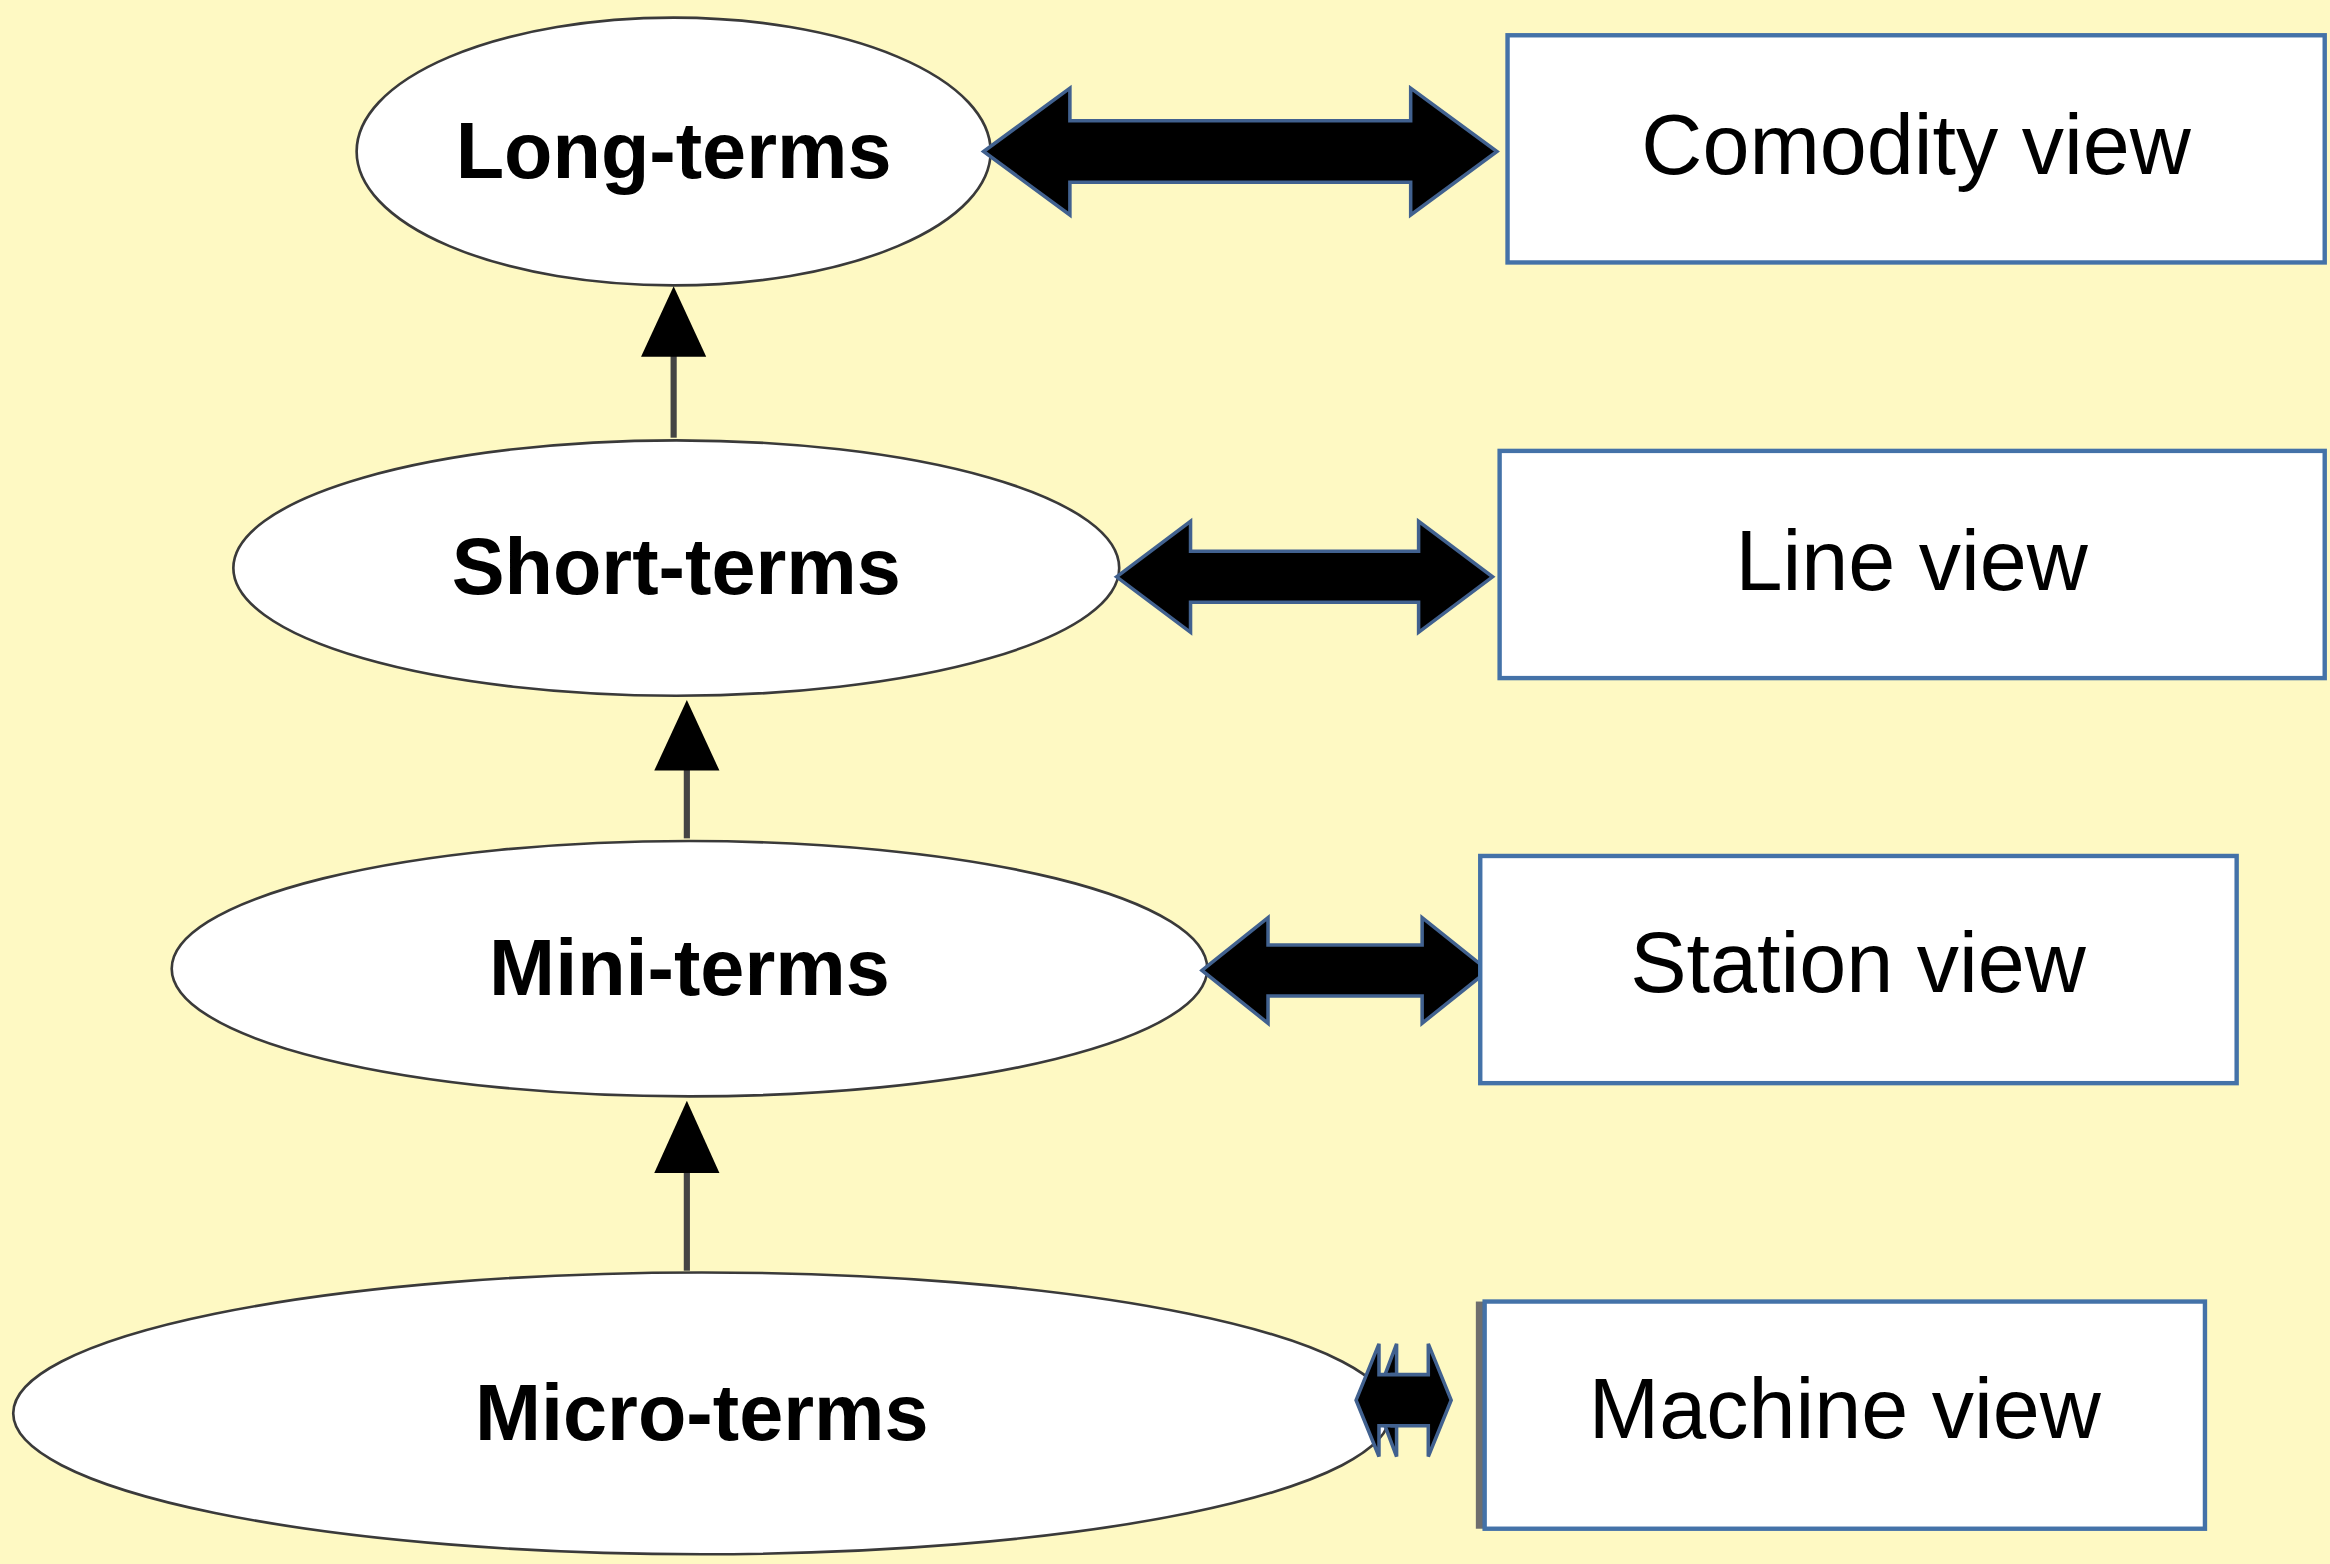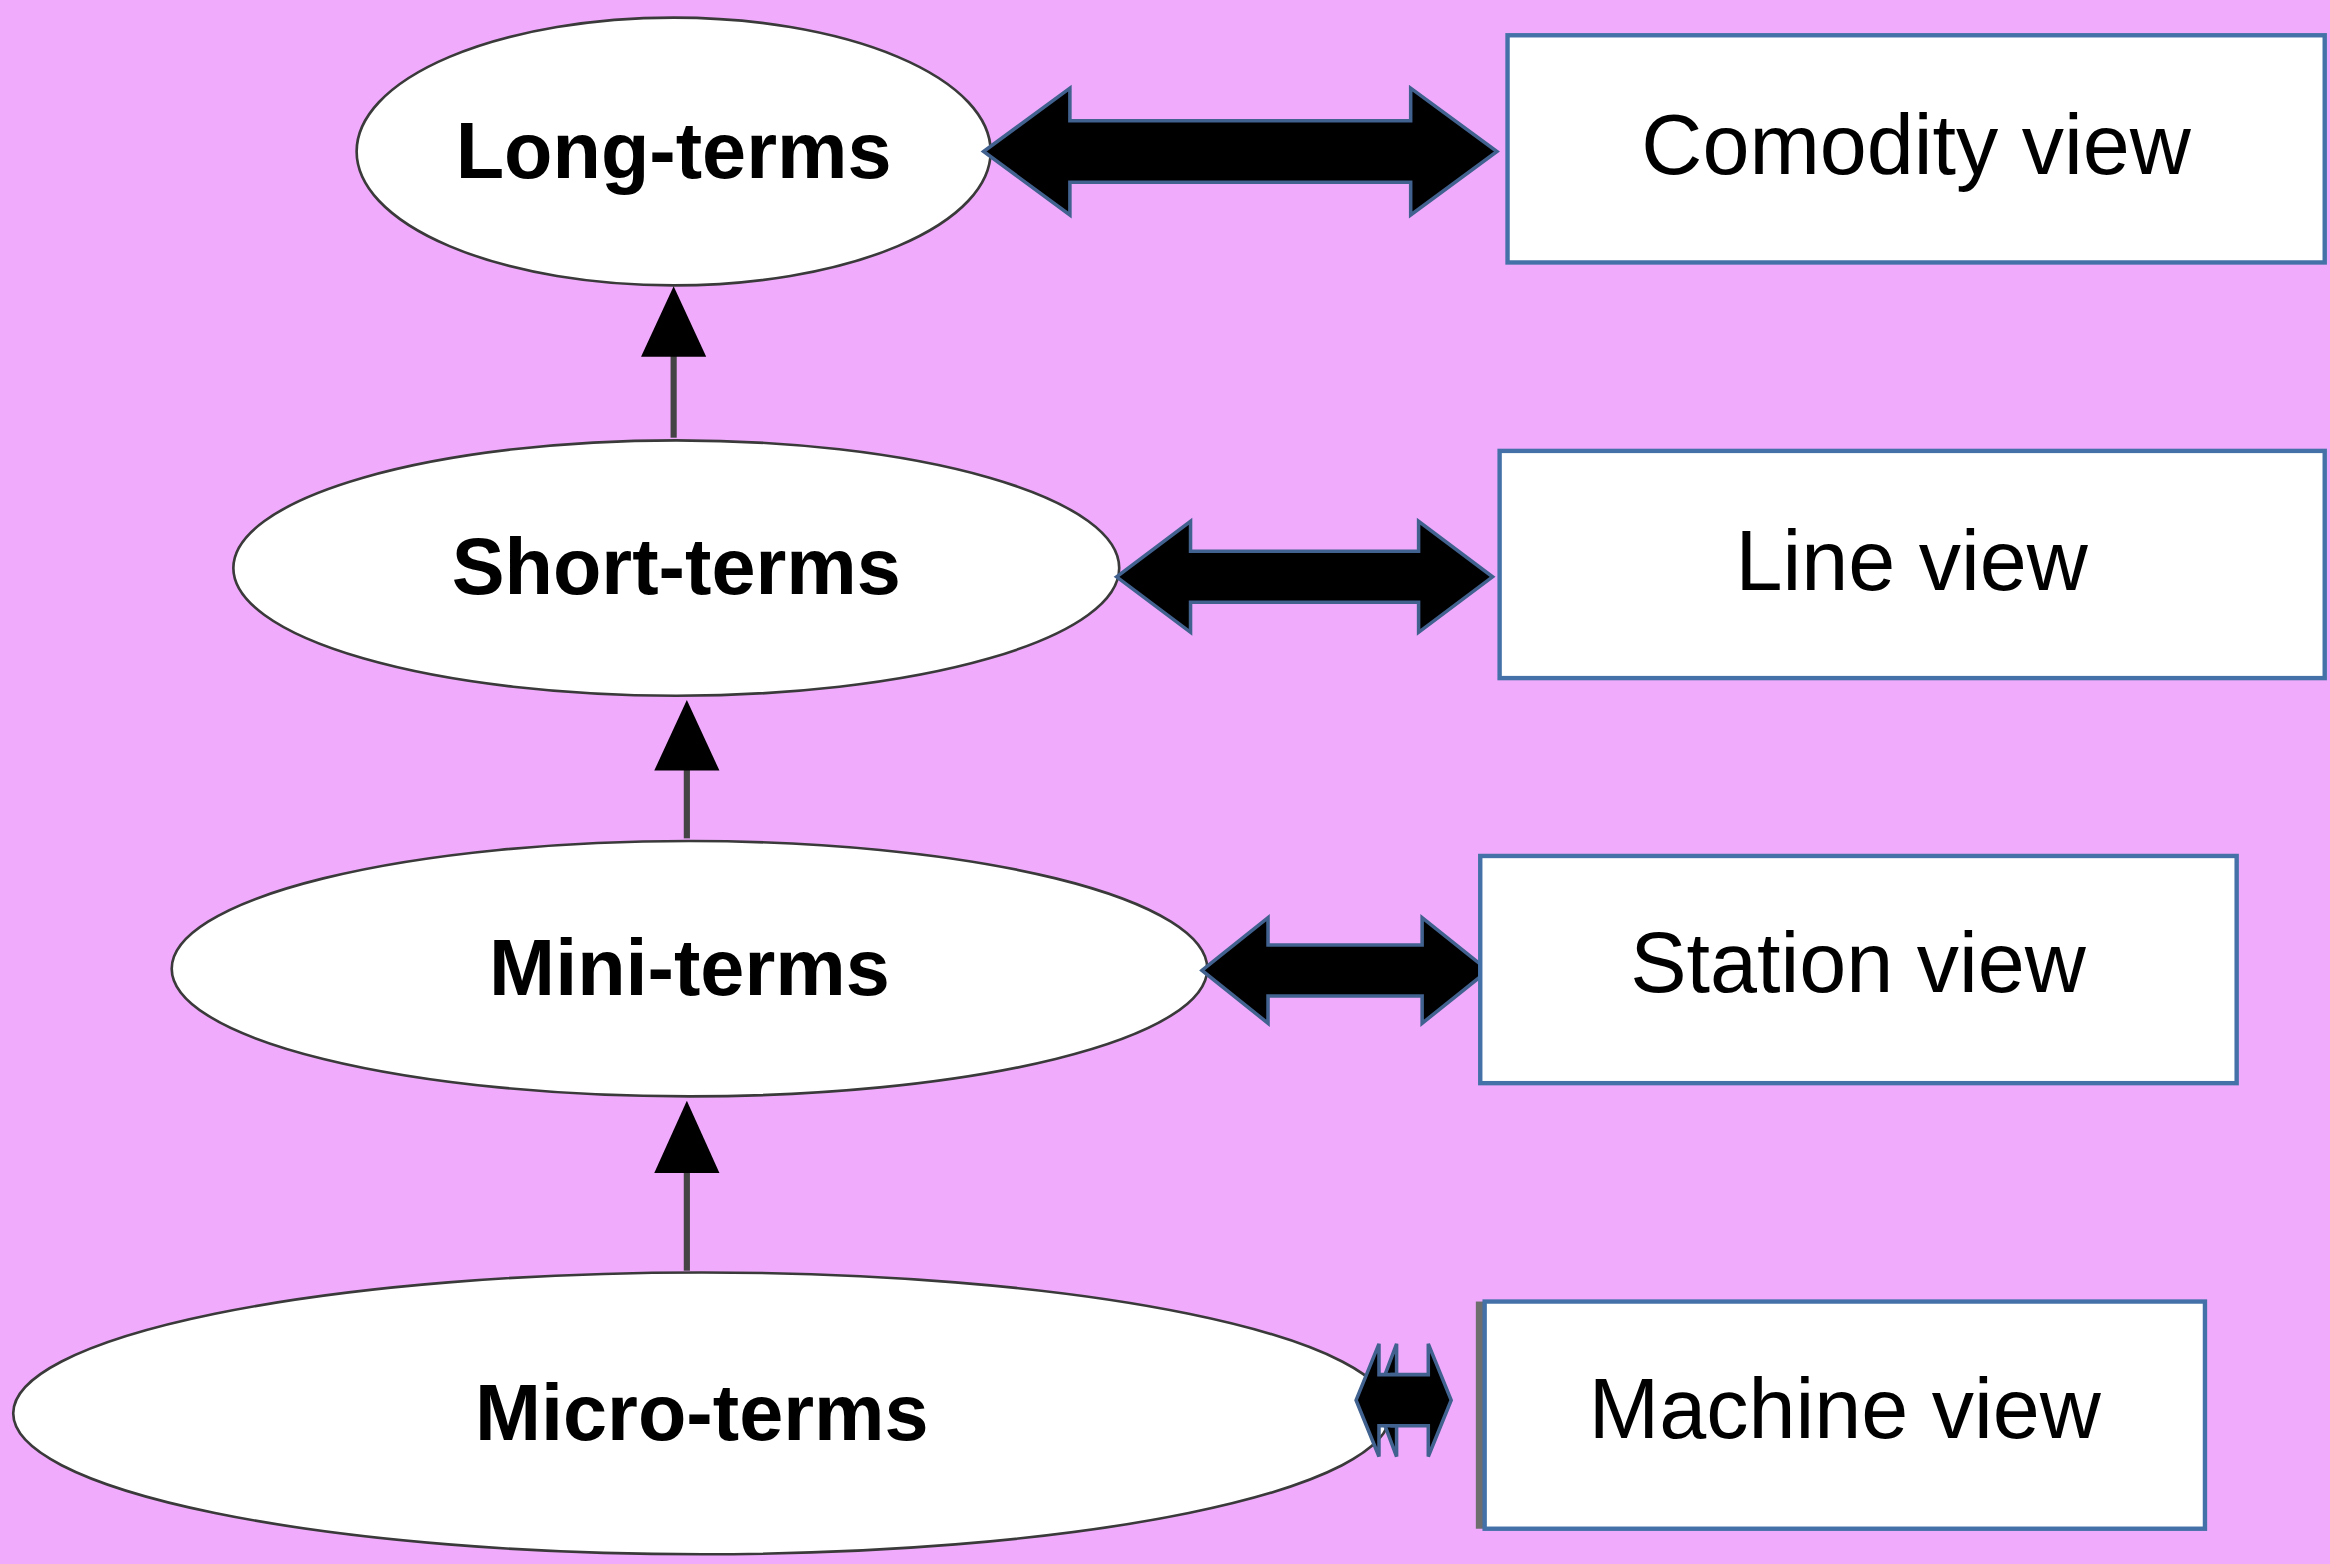--- a/index.html
+++ b/index.html
@@ -7,21 +7,21 @@
     padding: 0;
     background: #ffffff;
   }
   body {
     font-family: "Liberation Sans", sans-serif;
   }
   #canvas {
     position: relative;
     width: 2330px;
     height: 1564px;
-    background: #f0abfc;
+    background: #fef9c3;
     overflow: hidden;
   }
   #diagram-svg {
     position: absolute;
     left: 0;
     top: 0;
     width: 2330px;
     height: 1564px;
   }
   .ellipse-shape {

